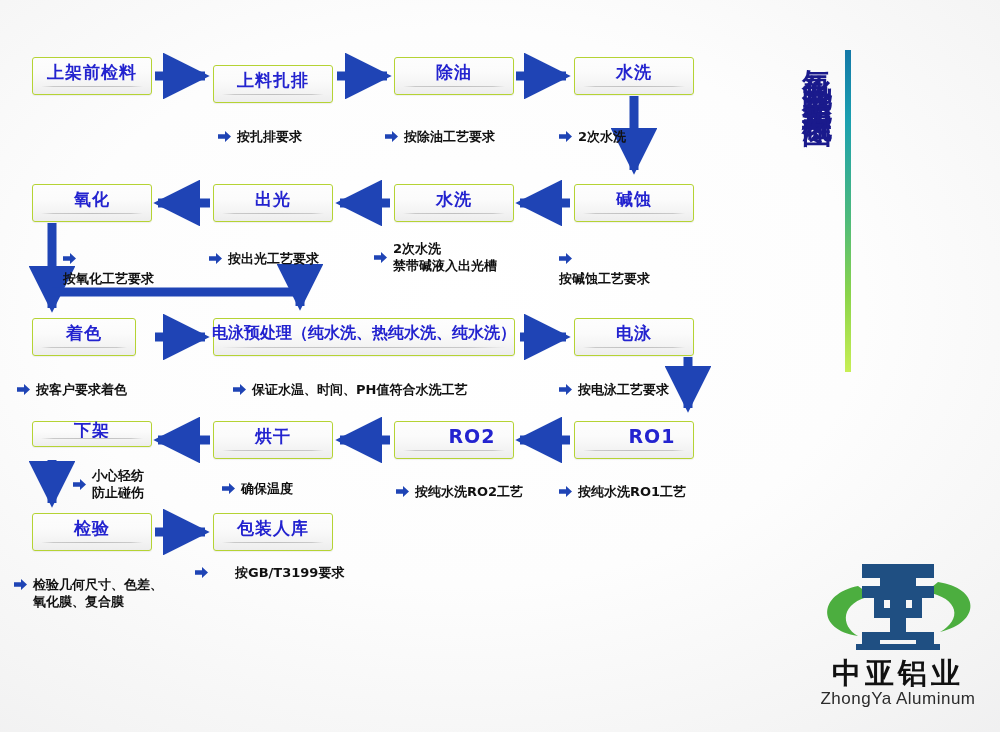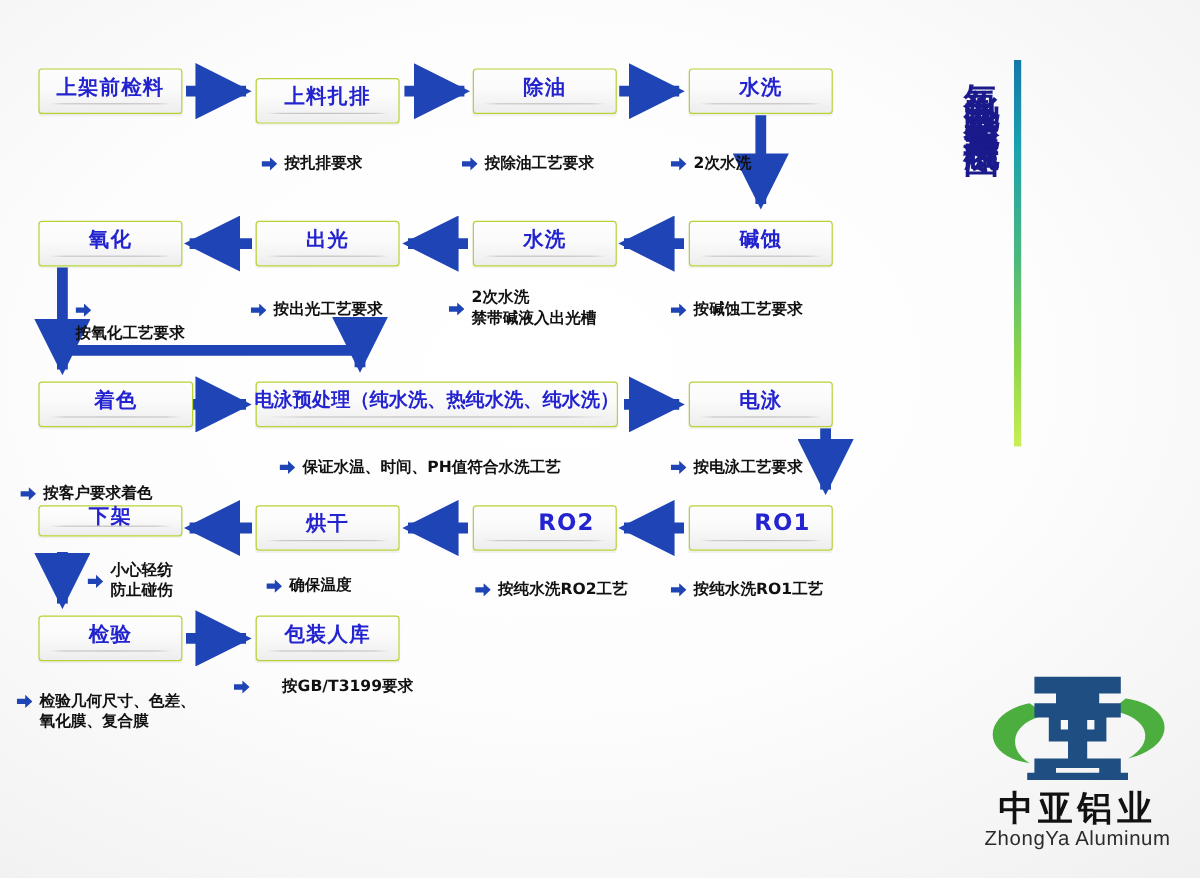--- a/index.html
+++ b/index.html
@@ -201,21 +201,21 @@
   <div class="node small" style="left:394px;top:184px;width:120px;height:38px;">
     <span class="node-label">水洗</span>
   </div>
   <div class="node small" style="left:213px;top:184px;width:120px;height:38px;">
     <span class="node-label">出光</span>
   </div>
   <div class="node small" style="left:32px;top:184px;width:120px;height:38px;">
     <span class="node-label">氧化</span>
   </div>
 
-  <div class="node small" style="left:32px;top:318px;width:129px;height:38px;">
+  <div class="node small" style="left:32px;top:318px;width:104px;height:38px;">
     <span class="node-label">着色</span>
   </div>
   <div class="node wide" style="left:213px;top:318px;width:302px;height:38px;">
     <span class="node-label">电泳预处理（纯水洗、热纯水洗、纯水洗）</span>
   </div>
   <div class="node small" style="left:574px;top:318px;width:120px;height:38px;">
     <span class="node-label">电泳</span>
   </div>
 
   <div class="node latin" style="left:574px;top:421px;width:120px;height:38px;">
@@ -268,28 +268,28 @@
         <path d="M0,3.3 L7,3.3 L7,0 L13,5.5 L7,11 L7,7.7 L0,7.7 Z" fill="#1f44b5"></path>
       </svg>
     <span><span class="note-text">按出光工艺要求</span></span>
   </div>
   <div class="note" style="left:374px;top:240px;">
     <svg class="bullet" viewBox="0 0 13 11" style="margin-top:12px;">
         <path d="M0,3.3 L7,3.3 L7,0 L13,5.5 L7,11 L7,7.7 L0,7.7 Z" fill="#1f44b5"></path>
       </svg>
     <span><span class="note-text">2次水洗</span><span class="note-text">禁带碱液入出光槽</span></span>
   </div>
-  <div class="note" style="left:559px;top:250px;">
+  <div class="note" style="left:559px;top:250px;flex-direction:column;">
     <svg class="bullet" viewBox="0 0 13 11">
         <path d="M0,3.3 L7,3.3 L7,0 L13,5.5 L7,11 L7,7.7 L0,7.7 Z" fill="#1f44b5"></path>
       </svg>
     <span><span class="note-text">按碱蚀工艺要求</span></span>
   </div>
 
-  <div class="note" style="left:17px;top:403px;">
+  <div class="note" style="left:17px;top:381px;">
     <svg class="bullet" viewBox="0 0 13 11">
         <path d="M0,3.3 L7,3.3 L7,0 L13,5.5 L7,11 L7,7.7 L0,7.7 Z" fill="#1f44b5"></path>
       </svg>
     <span><span class="note-text">按客户要求着色</span></span>
   </div>
   <div class="note" style="left:233px;top:381px;">
     <svg class="bullet" viewBox="0 0 13 11">
         <path d="M0,3.3 L7,3.3 L7,0 L13,5.5 L7,11 L7,7.7 L0,7.7 Z" fill="#1f44b5"></path>
       </svg>
     <span><span class="note-text">保证水温、时间、PH值符合水洗工艺</span></span>

